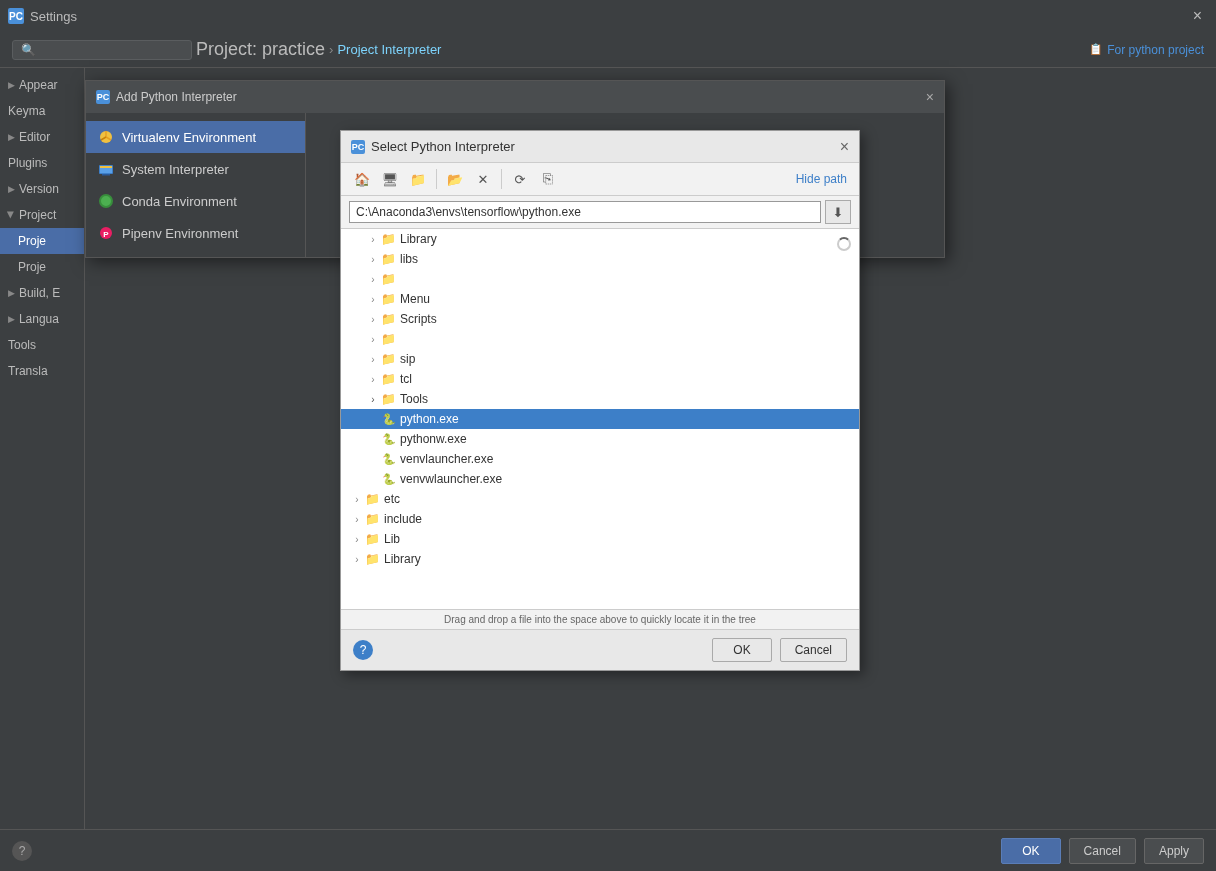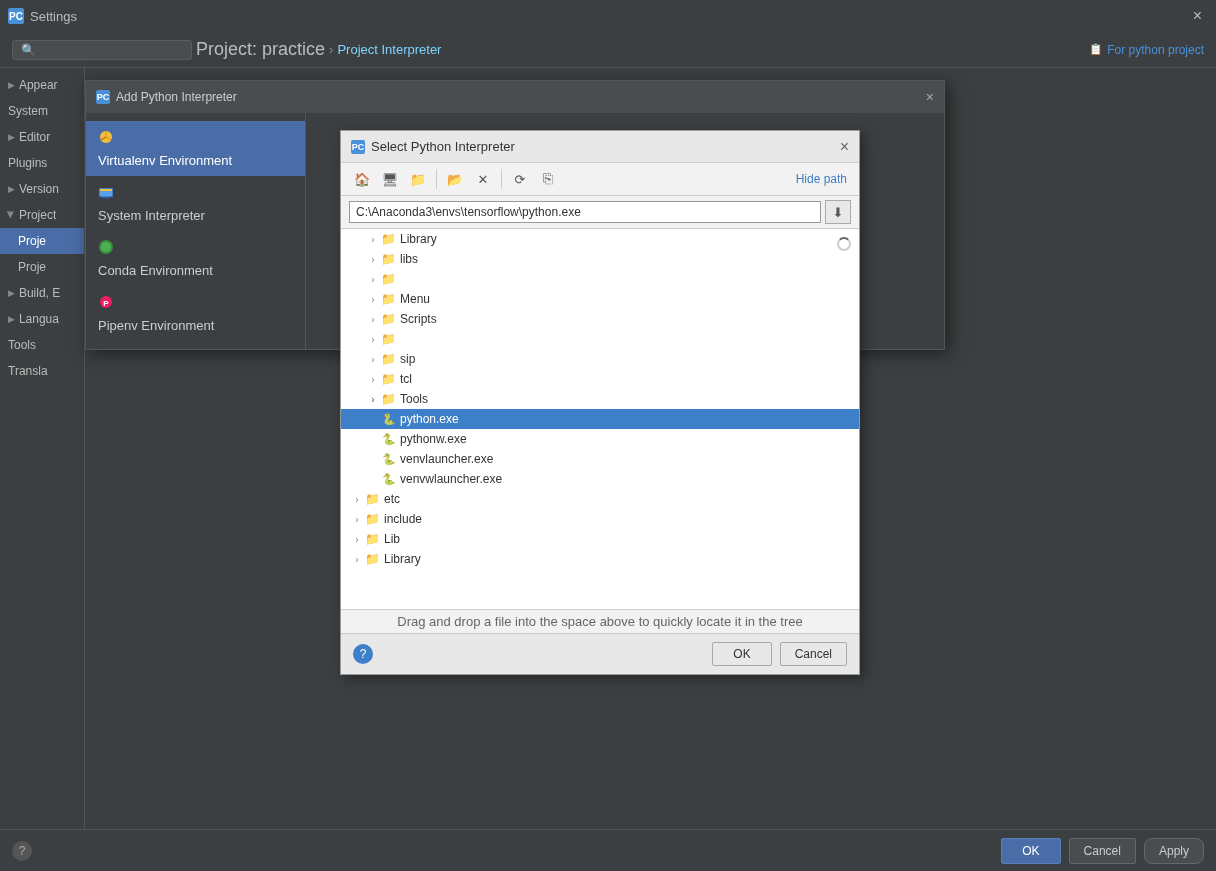--- a/index.html
+++ b/index.html
@@ -178,25 +178,24 @@
     .interpreter-type-list {
       width: 220px;
       background: #3c3f41;
       border-right: 1px solid #555;
       padding: 8px 0;
     }
     .interpreter-type-item {
       padding: 8px 12px;
       cursor: pointer;
       display: flex;
-      align-items: flex-start;
+      align-items: center;
       gap: 8px;
       color: #cccccc;
       font-size: 13px;
-      flex-direction: column;
     }
     .interpreter-type-item.active {
       background: #4a6da7;
       color: white;
     }
     .type-icon {
       width: 16px; height: 16px;
       flex-shrink: 0;
       display: flex; align-items: center; justify-content: center;
     }
@@ -368,21 +367,21 @@
       border: 2px solid #ccc;
       border-top-color: #666;
       border-radius: 50%;
       animation: spin 1s linear infinite;
     }
     @keyframes spin { to { transform: rotate(360deg); } }
 
     
     .dialog-hint {
       padding: 4px 20px;
-      font-size: 13px;
+      font-size: 10px;
       color: #666;
       text-align: center;
       background: #f2f2f2;
       border-top: 1px solid #ccc;
     }
 
     
     .dialog-buttons {
       padding: 8px 12px;
       background: #e8e8e8;
@@ -471,21 +470,21 @@
       cursor: pointer;
       border-radius: 2px;
     }
     .bottom-apply-btn {
       padding: 5px 14px;
       background: #4a4d4f;
       border: 1px solid #666;
       color: #ccc;
       font-size: 12px;
       cursor: pointer;
-      border-radius: 8px;
+      border-radius: 2px;
     }
 
     
     .dialog-tree::-webkit-scrollbar { width: 8px; }
     .dialog-tree::-webkit-scrollbar-track { background: #f0f0f0; }
     .dialog-tree::-webkit-scrollbar-thumb { background: #bbb; border-radius: 4px; }
 
     
     .indent1 { padding-left: 8px; }
     .indent2 { padding-left: 24px; }
@@ -516,21 +515,21 @@
   </div>
 
   <div class="main-content">
 
     <div class="sidebar">
       <div class="sidebar-item has-arrow">
         <span class="sidebar-arrow">▶</span>
         <span>Appear</span>
       </div>
       <div class="sidebar-item">
-        <span>System</span>
+        <span>Keyma</span>
       </div>
       <div class="sidebar-item has-arrow">
         <span class="sidebar-arrow">▶</span>
         <span>Editor</span>
       </div>
       <div class="sidebar-item">
         <span>Plugins</span>
       </div>
       <div class="sidebar-item has-arrow">
         <span class="sidebar-arrow">▶</span>

